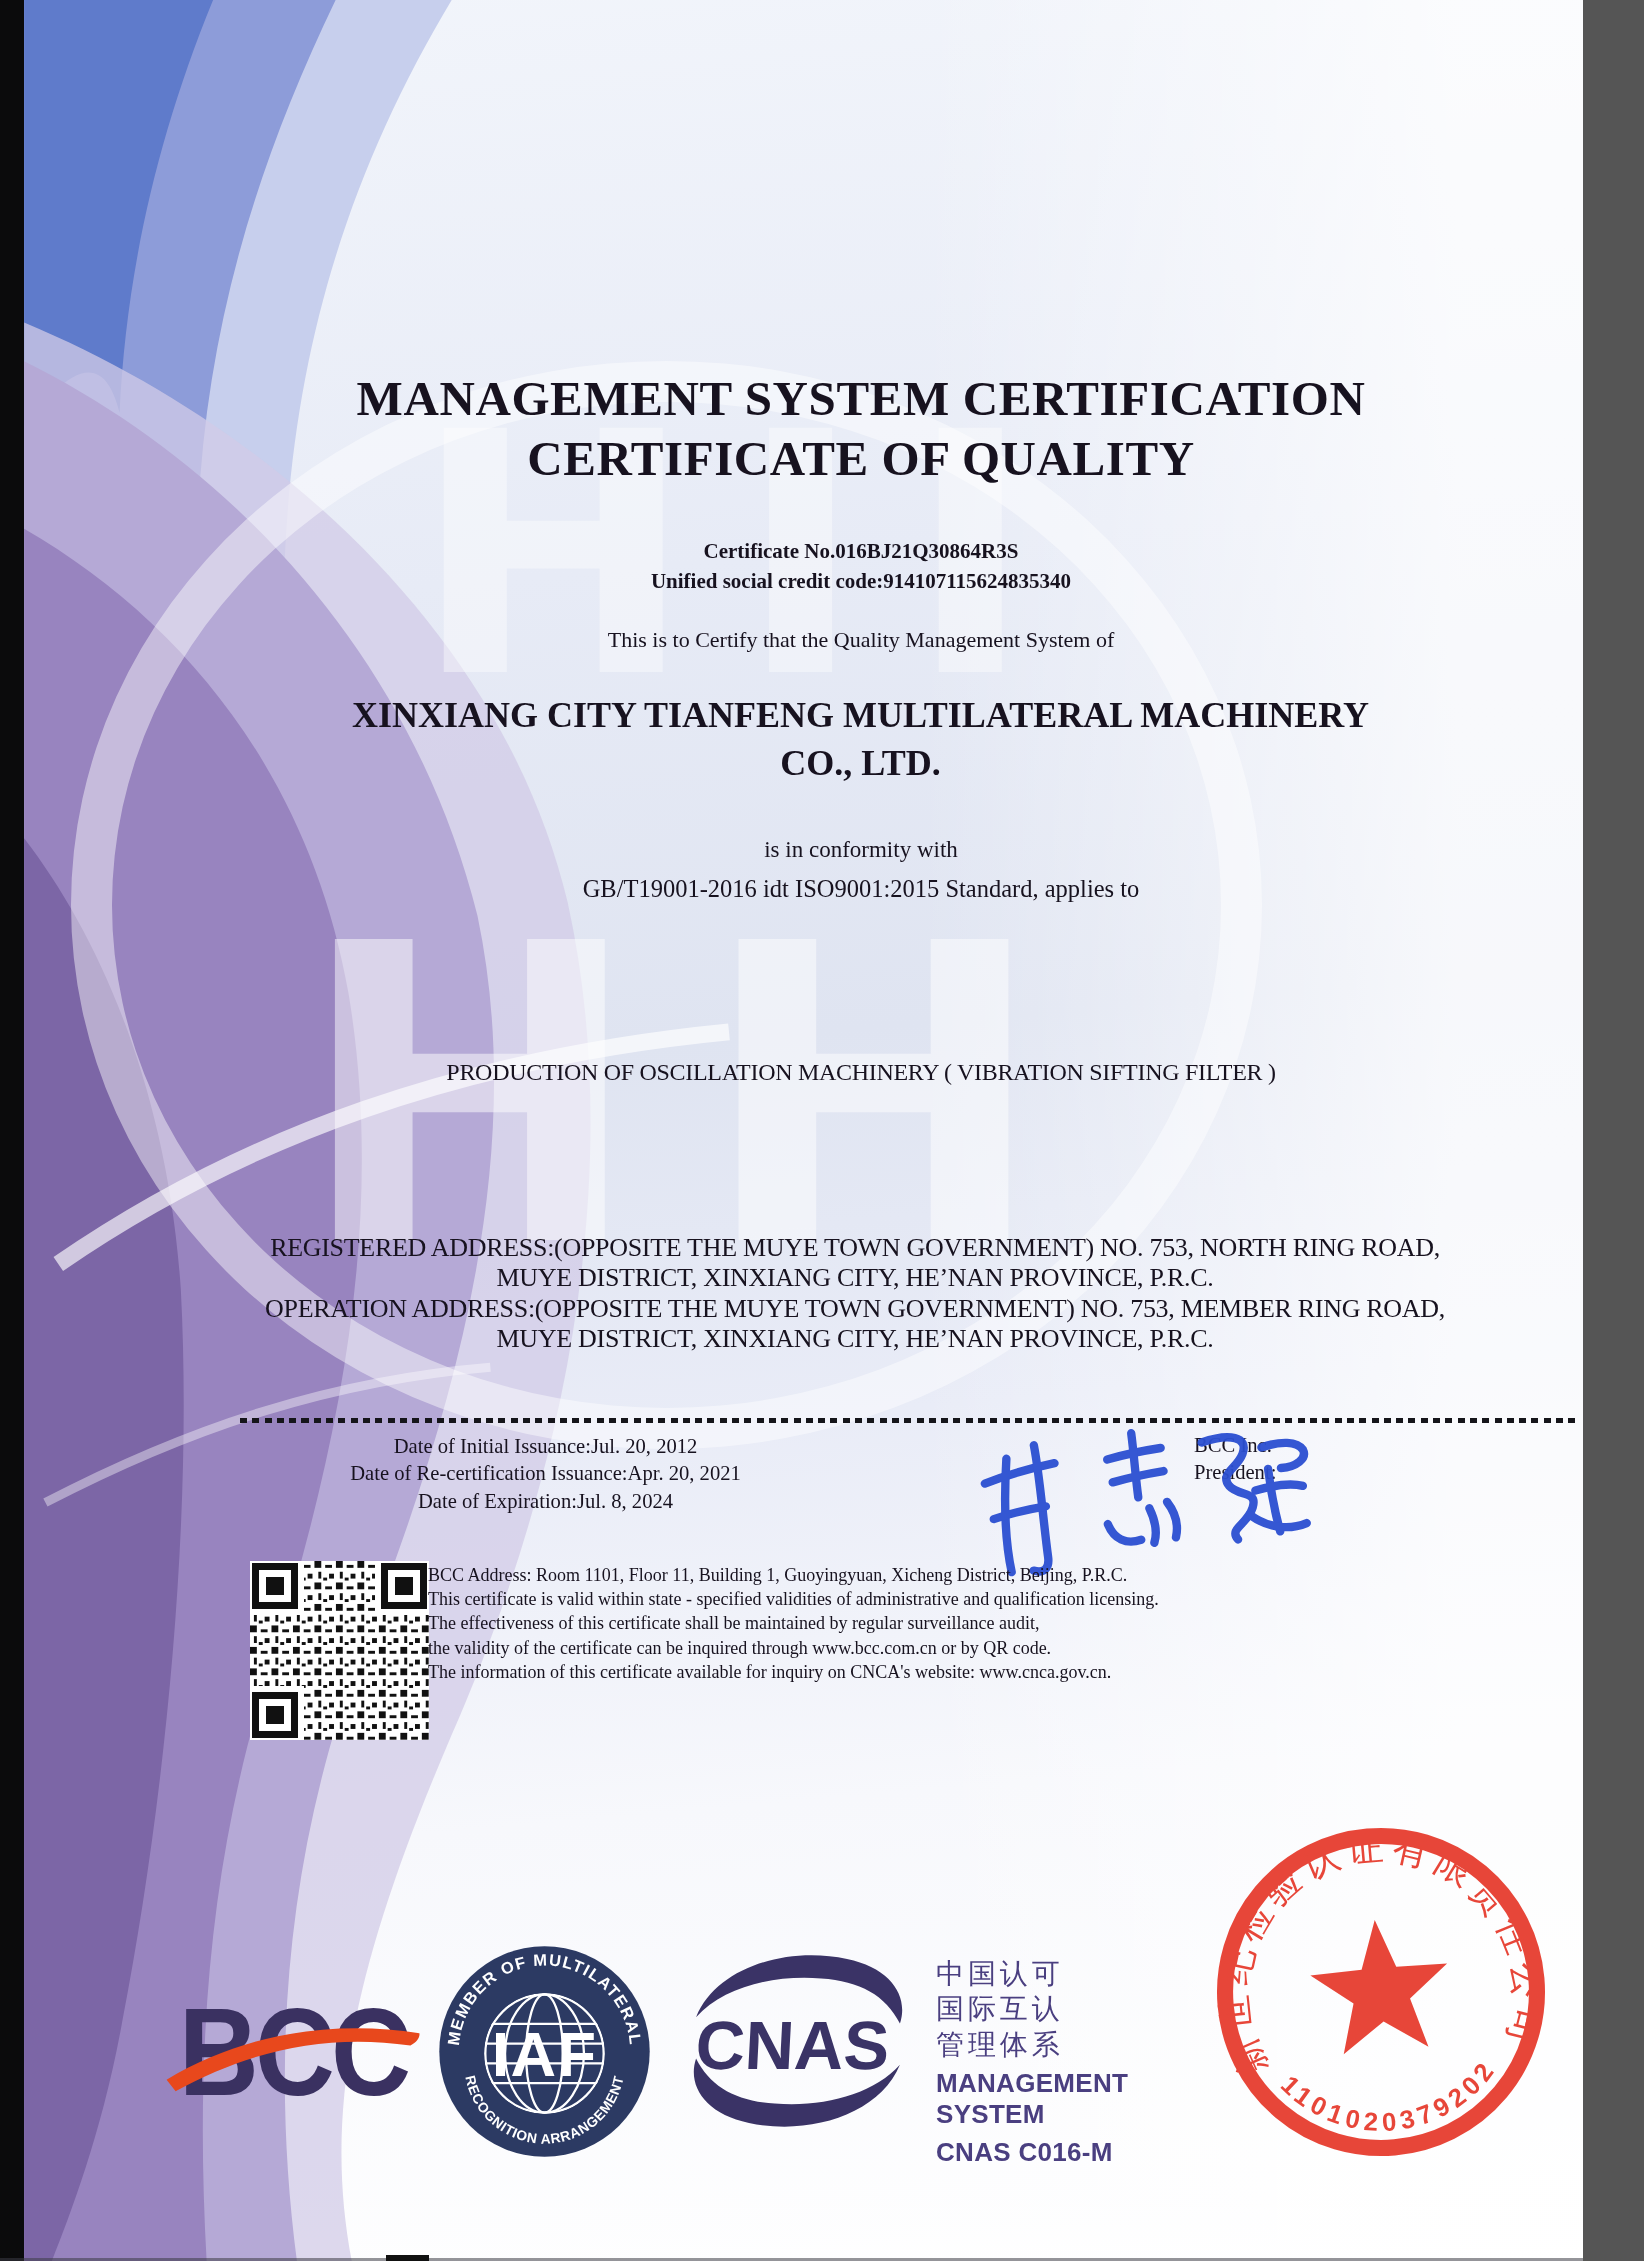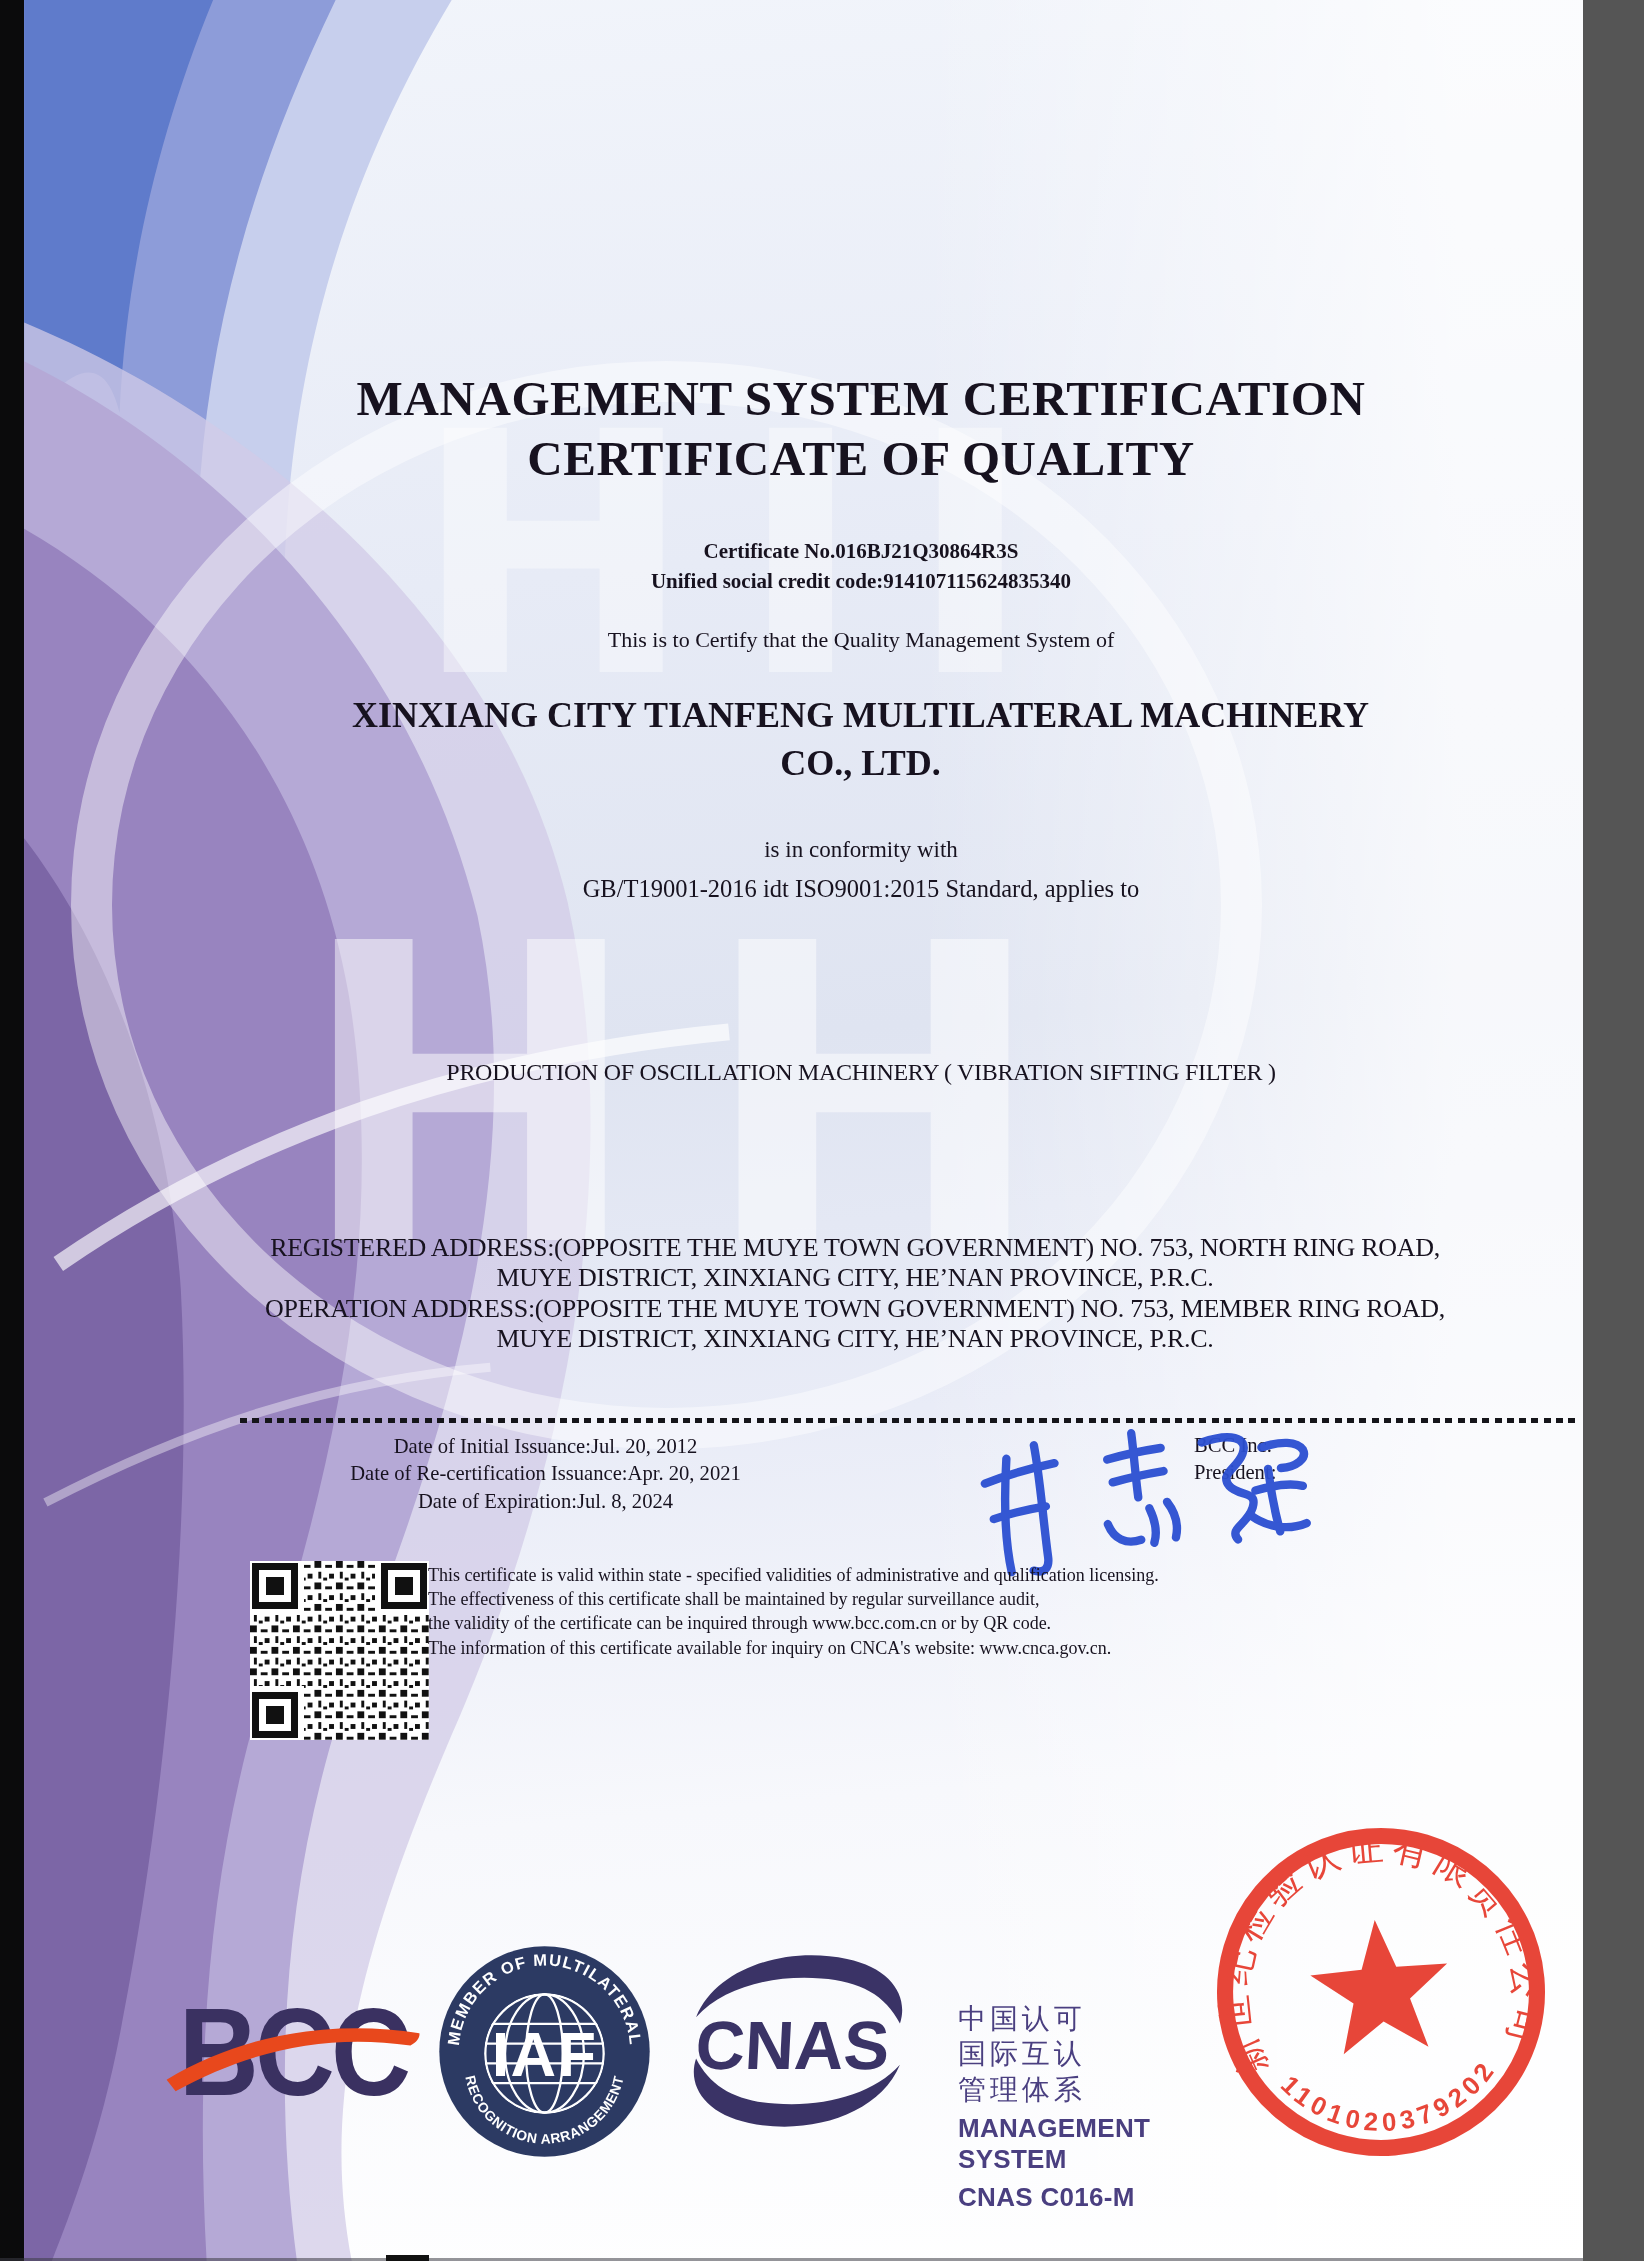--- a/index.html
+++ b/index.html
@@ -37,21 +37,21 @@
   .t-dates{left:139px;width:813px;top:1433px;font-size:20.6px;line-height:1.33;}
   .t-bccinc{left:1194px;top:1434px;font-size:20.6px;}
   .t-president{left:1194px;top:1461px;font-size:20.6px;}
   .t-footnotes{left:428px;top:1563px;width:1006px;font-size:18px;line-height:1.345;text-align:left;}
   .sig{left:948px;top:1419px;width:374px;height:174px;}
   .qr{left:250px;top:1561px;width:179px;height:179px;}
   
   .bcc-logo{left:164px;top:1970px;width:258px;height:155px;}
   .iaf-logo{left:436px;top:1943px;width:217px;height:217px;}
   .cnas-logo{left:678px;top:1941px;width:240px;height:200px;}
-  .accr{left:958px;top:1956px;width:271px;color:#4a3f80;margin-top:45px;}
+  .accr{left:936px;top:1956px;width:271px;color:#4a3f80;}
   .accr .cn{font-size:28px;line-height:1.26;font-family:"DejaVu Sans","Liberation Sans",sans-serif;letter-spacing:3.9px;}
   .accr .en{font-size:26px;line-height:1.2;margin-top:6.4px;font-weight:bold;
             font-family:"Liberation Sans","DejaVu Sans",sans-serif;letter-spacing:0.3px;}
   .stamp{left:1207px;top:1818px;width:348px;height:348px;transform:rotate(-5deg);}
 </style>
 </head>
 <body>
 
 <div class="page">
 
@@ -147,20 +147,21 @@
         <rect x="77" y="5" width="18" height="18" fill="#fff"></rect>
         <rect x="81" y="9" width="10" height="10" fill="#111"></rect>
       <rect x="0" y="70" width="30" height="30" fill="#fff"></rect>
         <rect x="1" y="73" width="26" height="26" fill="#111"></rect>
         <rect x="5" y="77" width="18" height="18" fill="#fff"></rect>
         <rect x="9" y="81" width="10" height="10" fill="#111"></rect>
     </g>
   </svg>
 
   <div class="abs t-footnotes">
+    <div>BCC Address: Room 1101, Floor 11, Building 1, Guoyingyuan, Xicheng District, Beijing, P.R.C.</div>
     <div>This certificate is valid within state - specified validities of administrative and qualification licensing.</div>
     <div>The effectiveness of this certificate shall be maintained by regular surveillance audit,</div>
     <div>the validity of the certificate can be inquired through www.bcc.com.cn or by QR code.</div>
     <div>The information of this certificate available for inquiry on CNCA's website: www.cnca.gov.cn.</div>
   </div>
 
   <svg class="abs bcc-logo" viewBox="0 0 400 240">
     <text x="200" y="186" text-anchor="middle" font-family="Liberation Sans, DejaVu Sans, sans-serif" font-weight="bold" font-size="172" letter-spacing="-6" fill="#3a3161" transform="translate(0,-14) scale(1,1.12)">BCC</text>
     <path d="M4,170 C120,100 260,76 396,98 C397,104 392,112 382,117 C254,98 134,124 18,188 Z" fill="#e8481c"></path>
   </svg>

